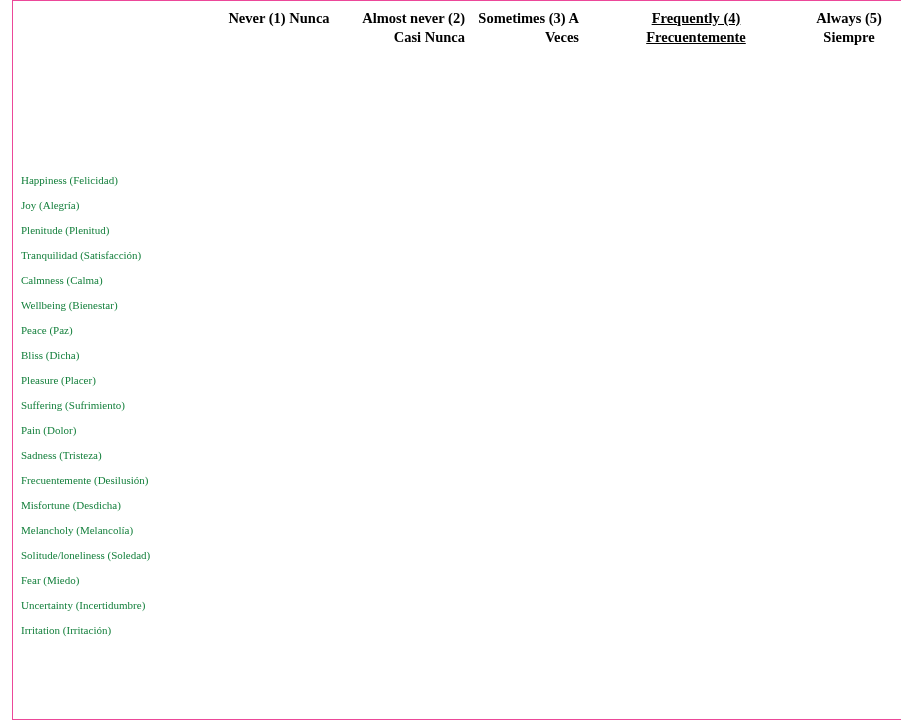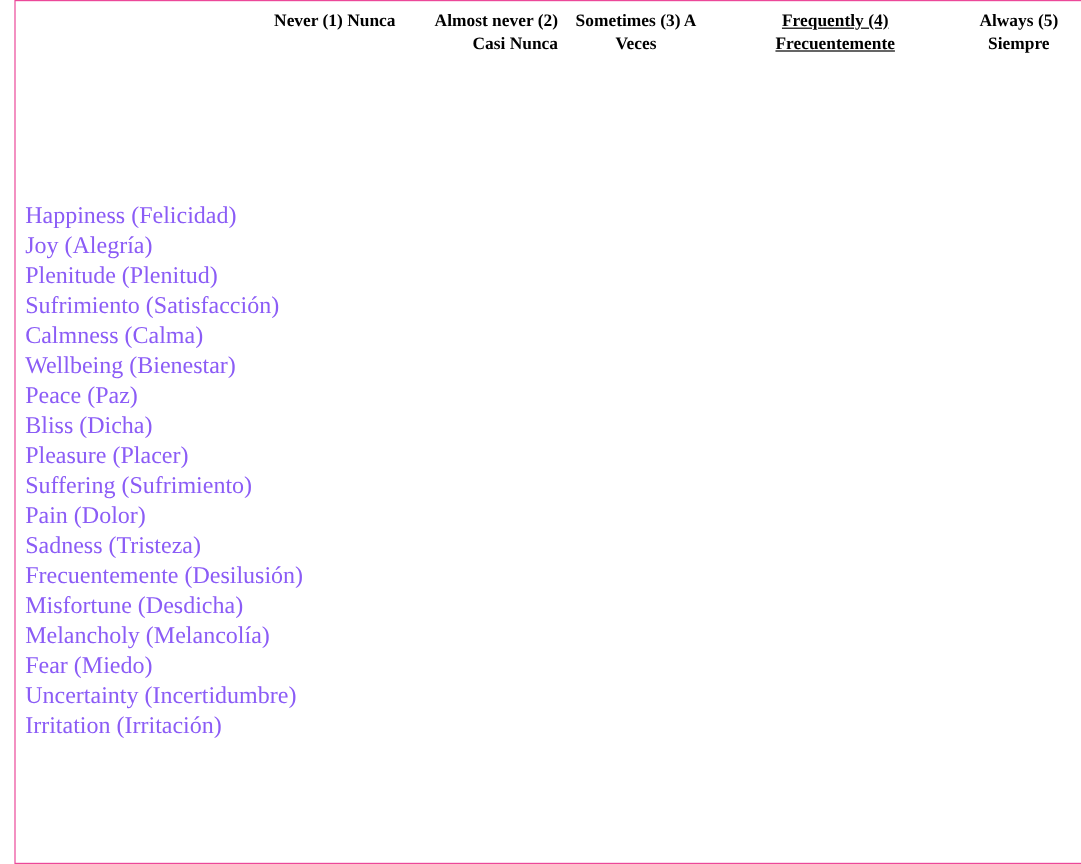--- a/index.html
+++ b/index.html
@@ -31,65 +31,66 @@
   .scale-col {
     position: absolute;
     text-align: center;
     font-weight: bold;
     font-size: 14.5px;
     line-height: 19px;
     color: #000000;
   }
   .col-never      { left: 200px; width: 132px; }
   .col-almost     { left: 334px; width: 118px; text-align: right; }
-  .col-sometimes  { left: 452px; width: 130px; text-align: center; }
+  .col-sometimes  { left: 436px; width: 130px; text-align: right; }
   .col-frequently { left: 592px; width: 182px; text-decoration: underline; }
   .col-always     { left: 776px; width: 120px; }
 
   .items {
     position: absolute;
     top: 167px;
     left: 8px;
     width: 520px;
   }
   .item {
-    font-size: 20px;
+    font-size: 11px;
     line-height: 25px;
     height: 25px;
-    color: #8b5cf6;
+    color: #15803d;
     white-space: nowrap;
   }
 </style>
 </head>
 <body>
 
 <div class="page">
 
   <div class="scale-header">
     <div class="scale-col col-never">Never (1) Nunca</div>
     <div class="scale-col col-almost">Almost never (2) Casi Nunca</div>
     <div class="scale-col col-sometimes">Sometimes (3) A Veces</div>
     <div class="scale-col col-frequently">Frequently (4) Frecuentemente</div>
     <div class="scale-col col-always">Always (5) Siempre</div>
   </div>
 
   <div class="items">
     <div class="item">Happiness (Felicidad)</div>
     <div class="item">Joy (Alegría)</div>
     <div class="item">Plenitude (Plenitud)</div>
-    <div class="item">Sufrimiento (Satisfacción)</div>
+    <div class="item">Tranquilidad (Satisfacción)</div>
     <div class="item">Calmness (Calma)</div>
     <div class="item">Wellbeing (Bienestar)</div>
     <div class="item">Peace (Paz)</div>
     <div class="item">Bliss (Dicha)</div>
     <div class="item">Pleasure (Placer)</div>
     <div class="item">Suffering (Sufrimiento)</div>
     <div class="item">Pain (Dolor)</div>
     <div class="item">Sadness (Tristeza)</div>
     <div class="item">Frecuentemente (Desilusión)</div>
     <div class="item">Misfortune (Desdicha)</div>
     <div class="item">Melancholy (Melancolía)</div>
+    <div class="item">Solitude/loneliness (Soledad)</div>
     <div class="item">Fear (Miedo)</div>
     <div class="item">Uncertainty (Incertidumbre)</div>
     <div class="item">Irritation (Irritación)</div>
   </div>
 
 </div>
 
 </body></html>

